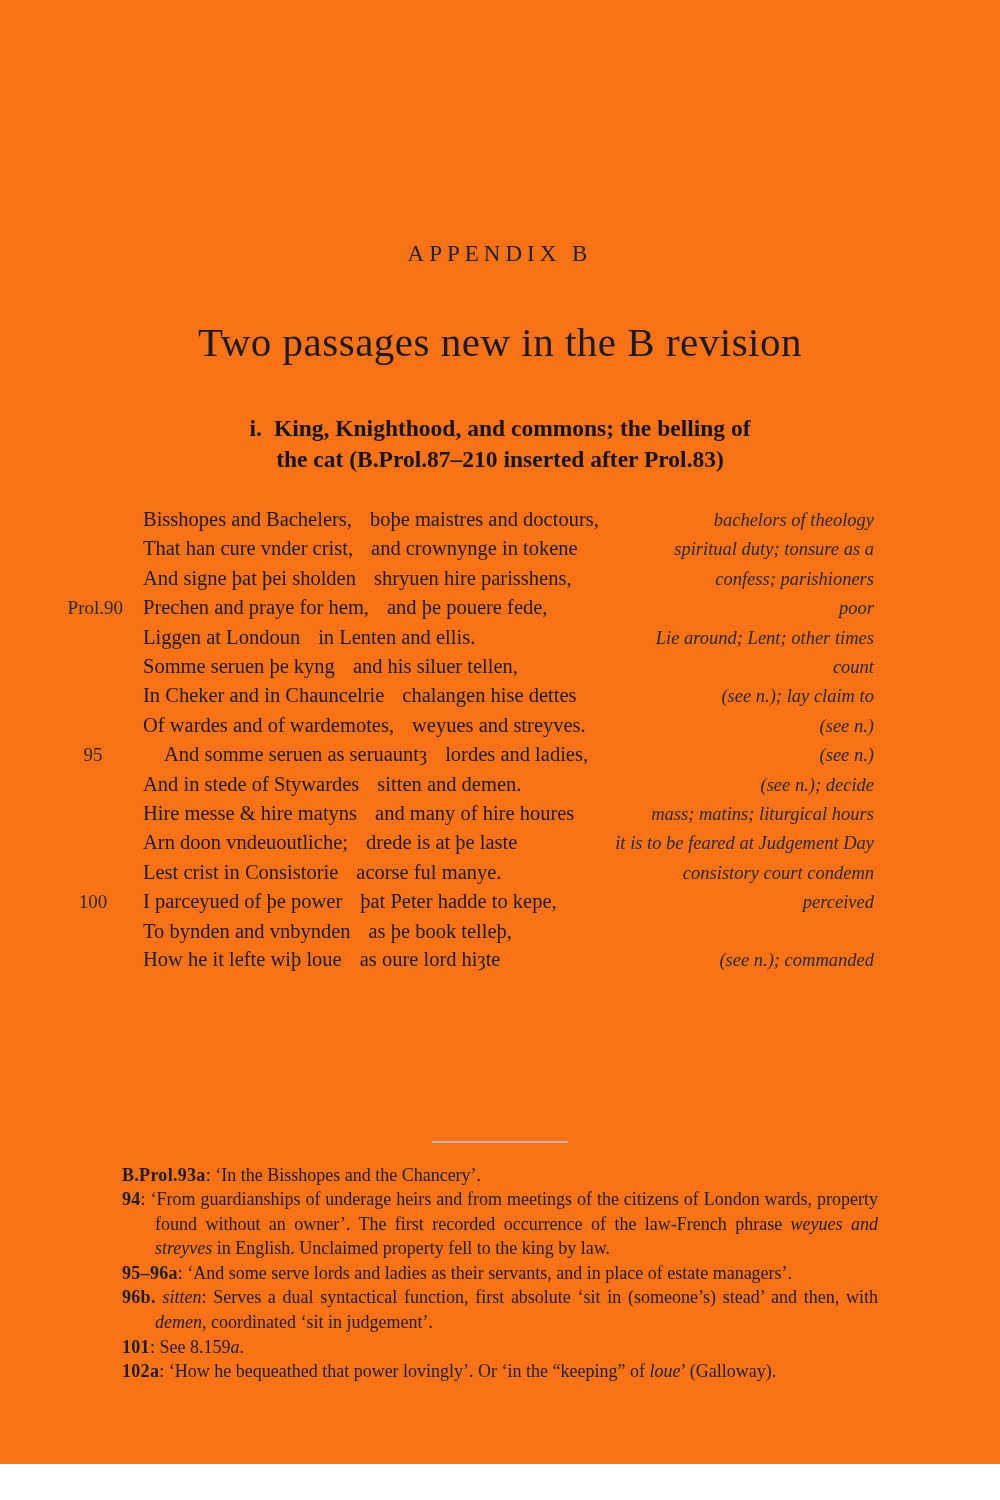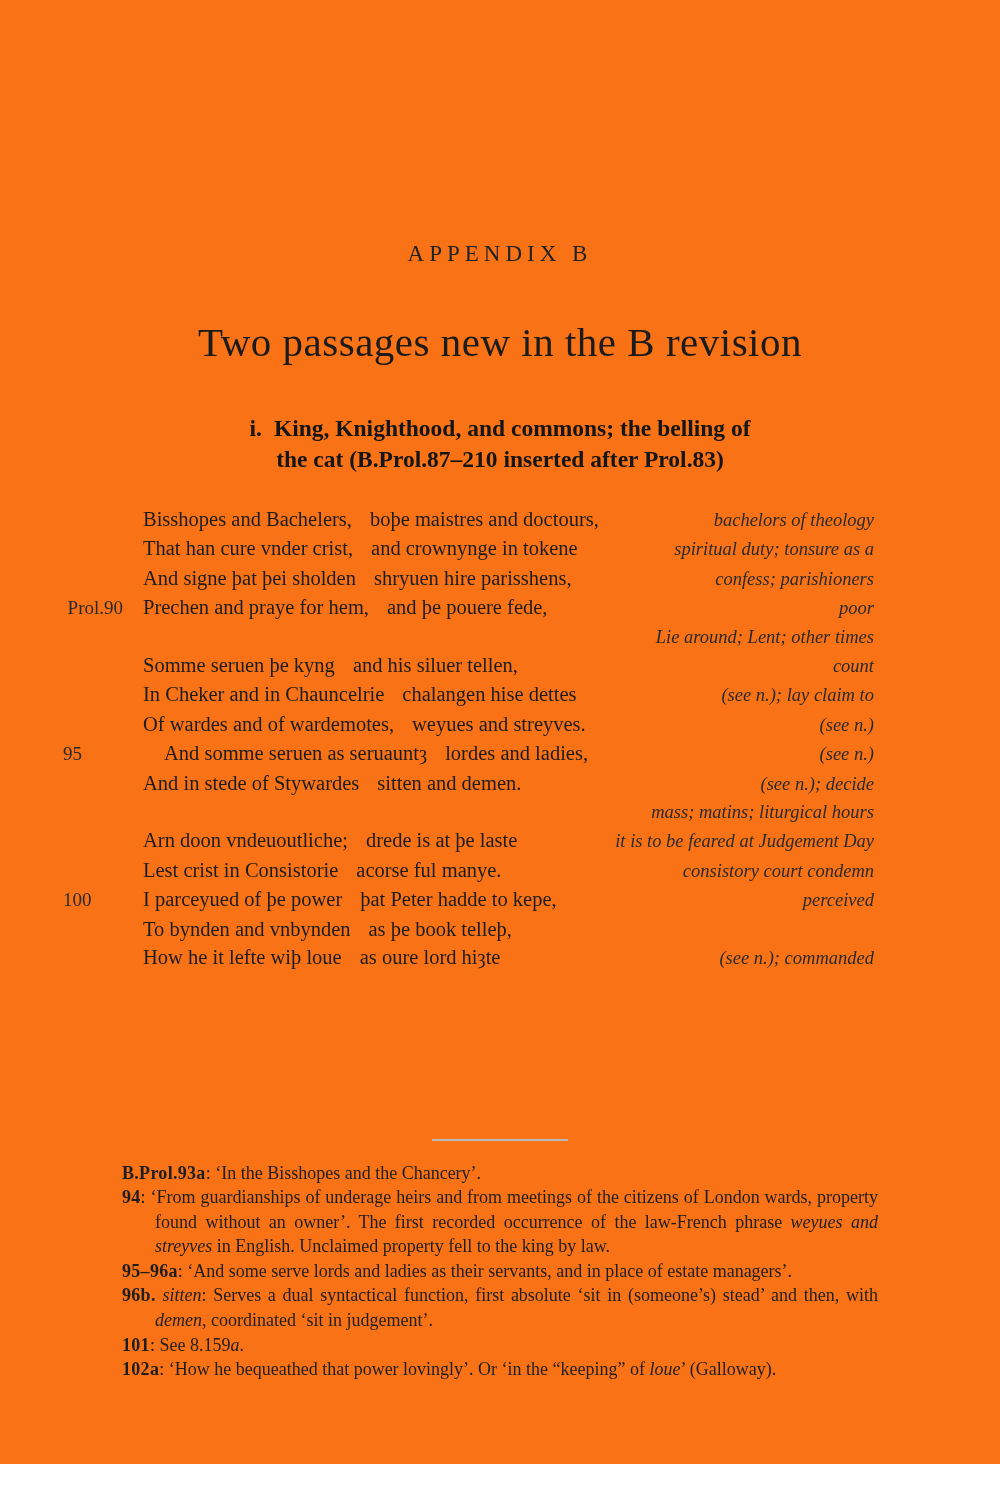--- a/index.html
+++ b/index.html
@@ -44,21 +44,21 @@
     line-height:28.4px;
   }
   .vrow { display:flex; align-items:baseline; }
   .vnum {
     flex:none; width:60px;
     text-align:right;
     font-size:19px;
     color:#2a2a2a;
     white-space:nowrap;
   }
-  .vnum.right { text-align:left; }
+  .vnum.right { text-align:center; }
   .vtext { flex:none; margin-left:20px; white-space:nowrap; }
   .vrow.indent .vtext { padding-left:21px; }
   .caesura { display:inline-block; width:18px; }
   .vgloss {
     flex:1 1 auto;
     text-align:right;
     font-style:italic;
     font-size:18.5px;
     color:#2a2a2a;
     white-space:nowrap;
@@ -116,20 +116,21 @@
       <span class="vtext"><span>And signe þat þei sholden</span><span class="caesura"></span><span>shryuen hire parisshens,</span></span>
       <span class="vgloss">confess; parishioners</span>
     </div>
     <div class="vrow">
       <span class="vnum">Prol.90</span>
       <span class="vtext"><span>Prechen and praye for hem,</span><span class="caesura"></span><span>and þe pouere fede,</span></span>
       <span class="vgloss">poor</span>
     </div>
     <div class="vrow">
       <span class="vnum"></span>
+      <span class="vtext"><span>Liggen at Londoun</span><span class="caesura"></span><span>in Lenten and ellis.</span></span>
       <span class="vgloss">Lie around; Lent; other times</span>
     </div>
     <div class="vrow">
       <span class="vnum"></span>
       <span class="vtext"><span>Somme seruen þe kyng</span><span class="caesura"></span><span>and his siluer tellen,</span></span>
       <span class="vgloss">count</span>
     </div>
     <div class="vrow">
       <span class="vnum"></span>
       <span class="vtext"><span>In Cheker and in Chauncelrie</span><span class="caesura"></span><span>chalangen hise dettes</span></span>
@@ -145,20 +146,21 @@
       <span class="vtext"><span>And somme seruen as seruauntȝ</span><span class="caesura"></span><span>lordes and ladies,</span></span>
       <span class="vgloss">(see n.)</span>
     </div>
     <div class="vrow">
       <span class="vnum"></span>
       <span class="vtext"><span>And in stede of Stywardes</span><span class="caesura"></span><span>sitten and demen.</span></span>
       <span class="vgloss">(see n.); decide</span>
     </div>
     <div class="vrow">
       <span class="vnum"></span>
+      <span class="vtext"><span>Hire messe &amp; hire matyns</span><span class="caesura"></span><span>and many of hire houres</span></span>
       <span class="vgloss">mass; matins; liturgical hours</span>
     </div>
     <div class="vrow">
       <span class="vnum"></span>
       <span class="vtext"><span>Arn doon vndeuoutliche;</span><span class="caesura"></span><span>drede is at þe laste</span></span>
       <span class="vgloss">it is to be feared at Judgement Day</span>
     </div>
     <div class="vrow">
       <span class="vnum"></span>
       <span class="vtext"><span>Lest crist in Consistorie</span><span class="caesura"></span><span>acorse ful manye.</span></span>

